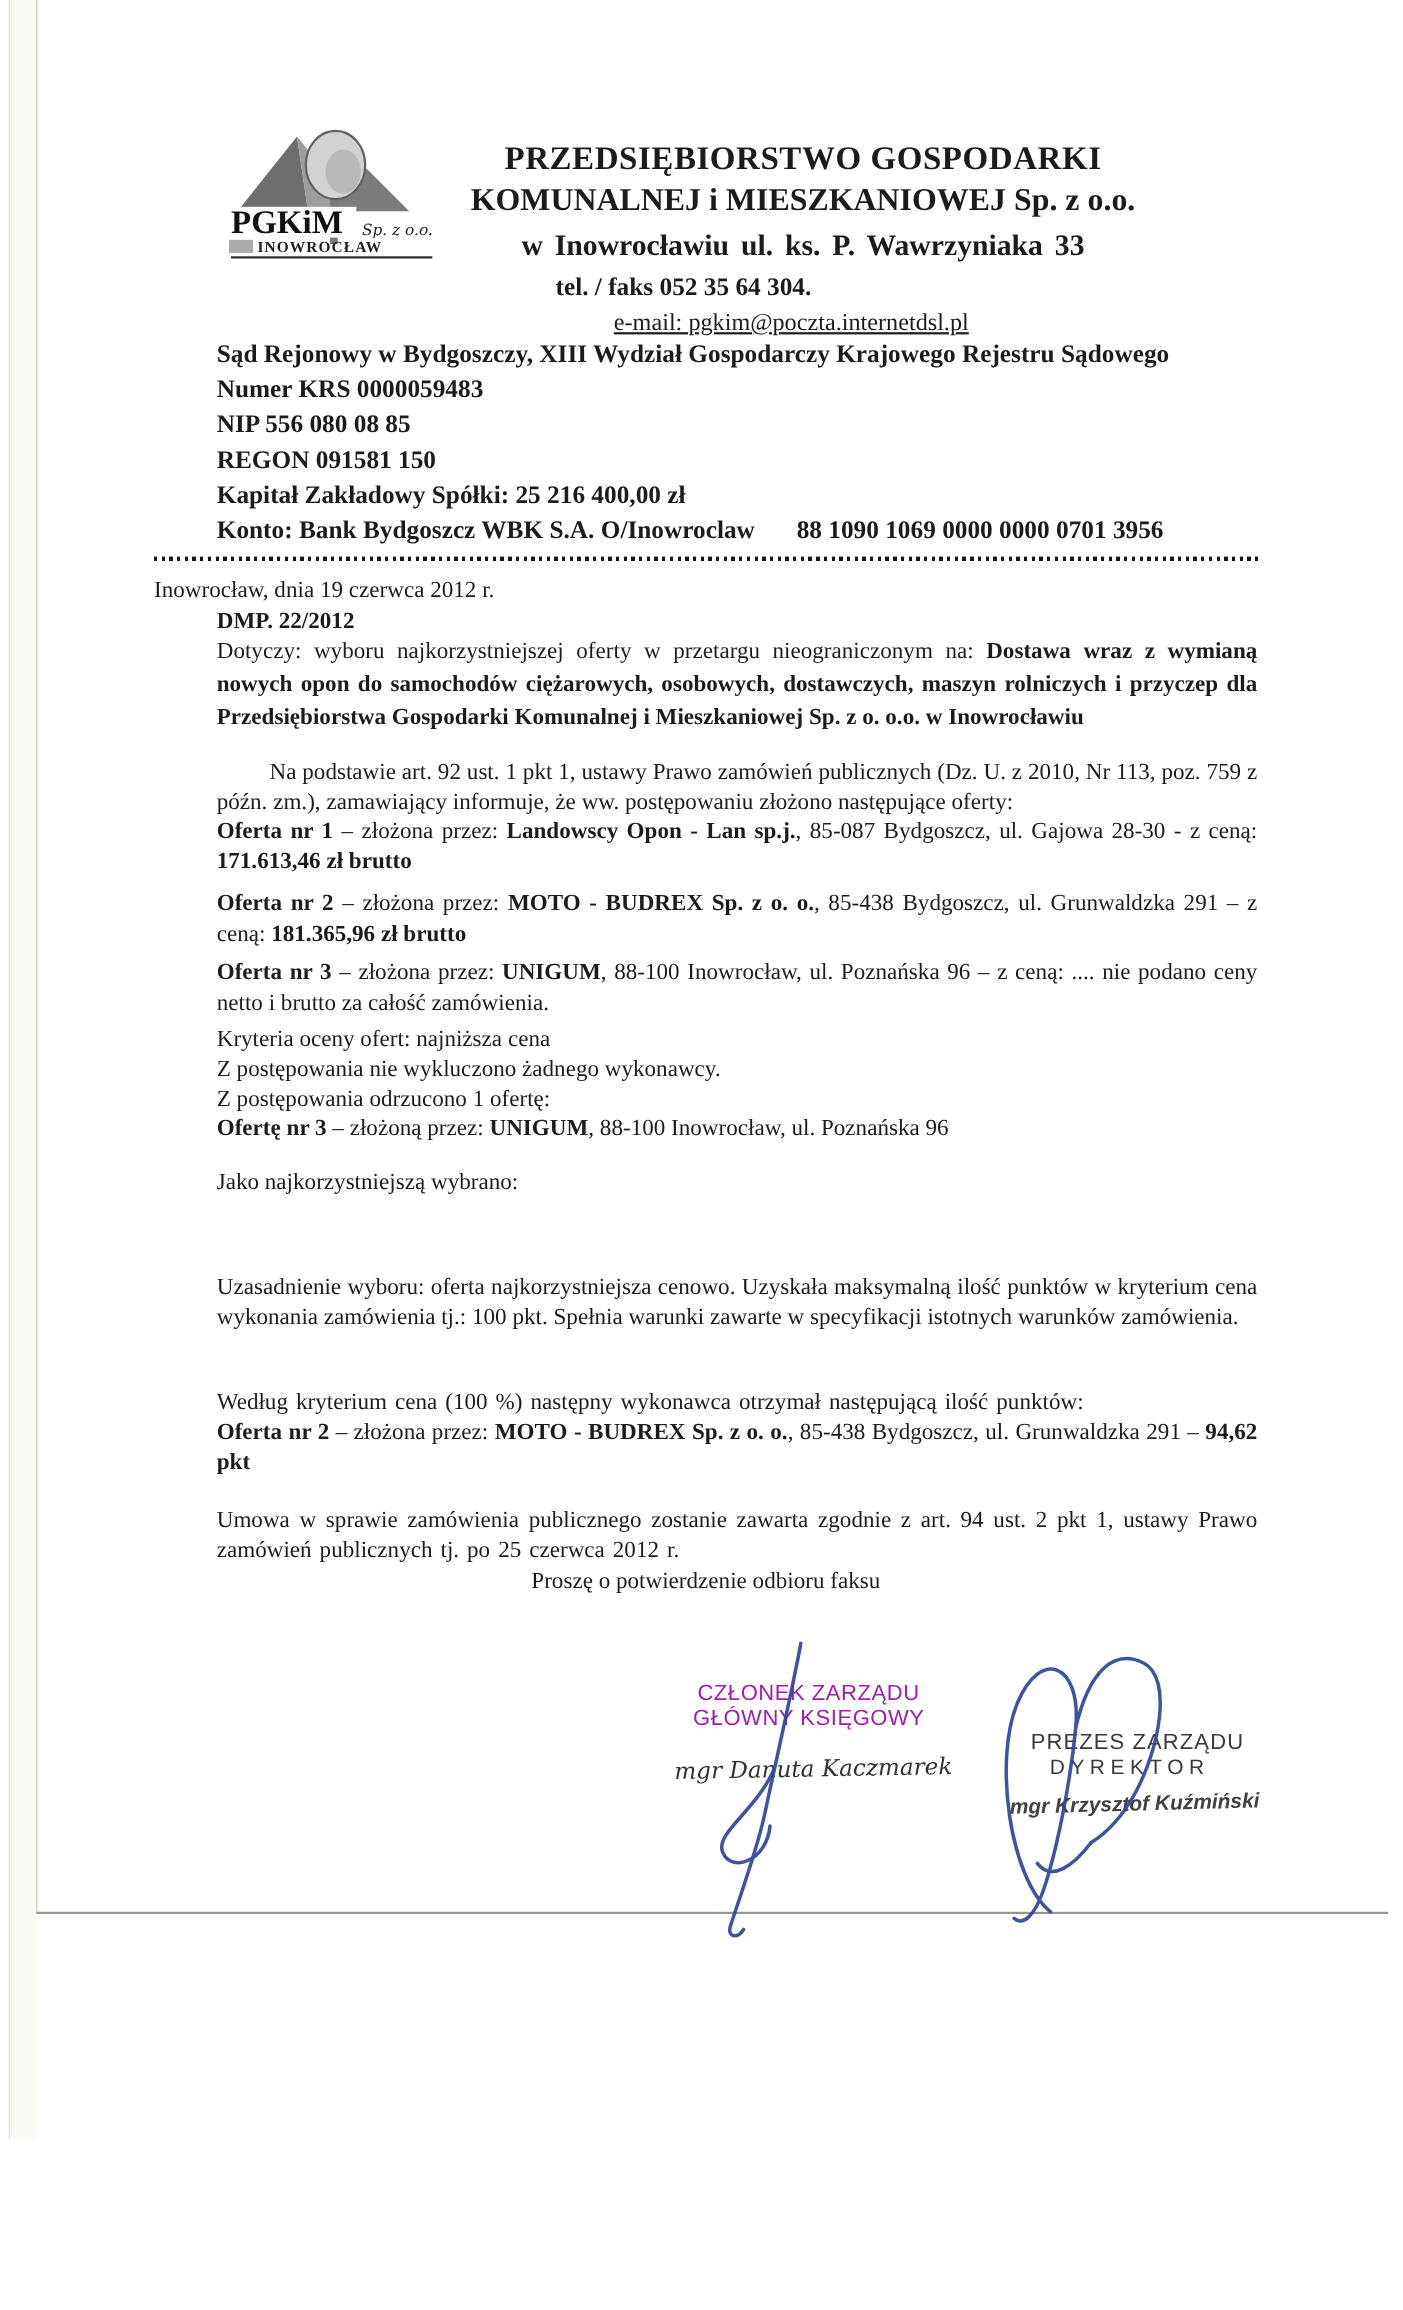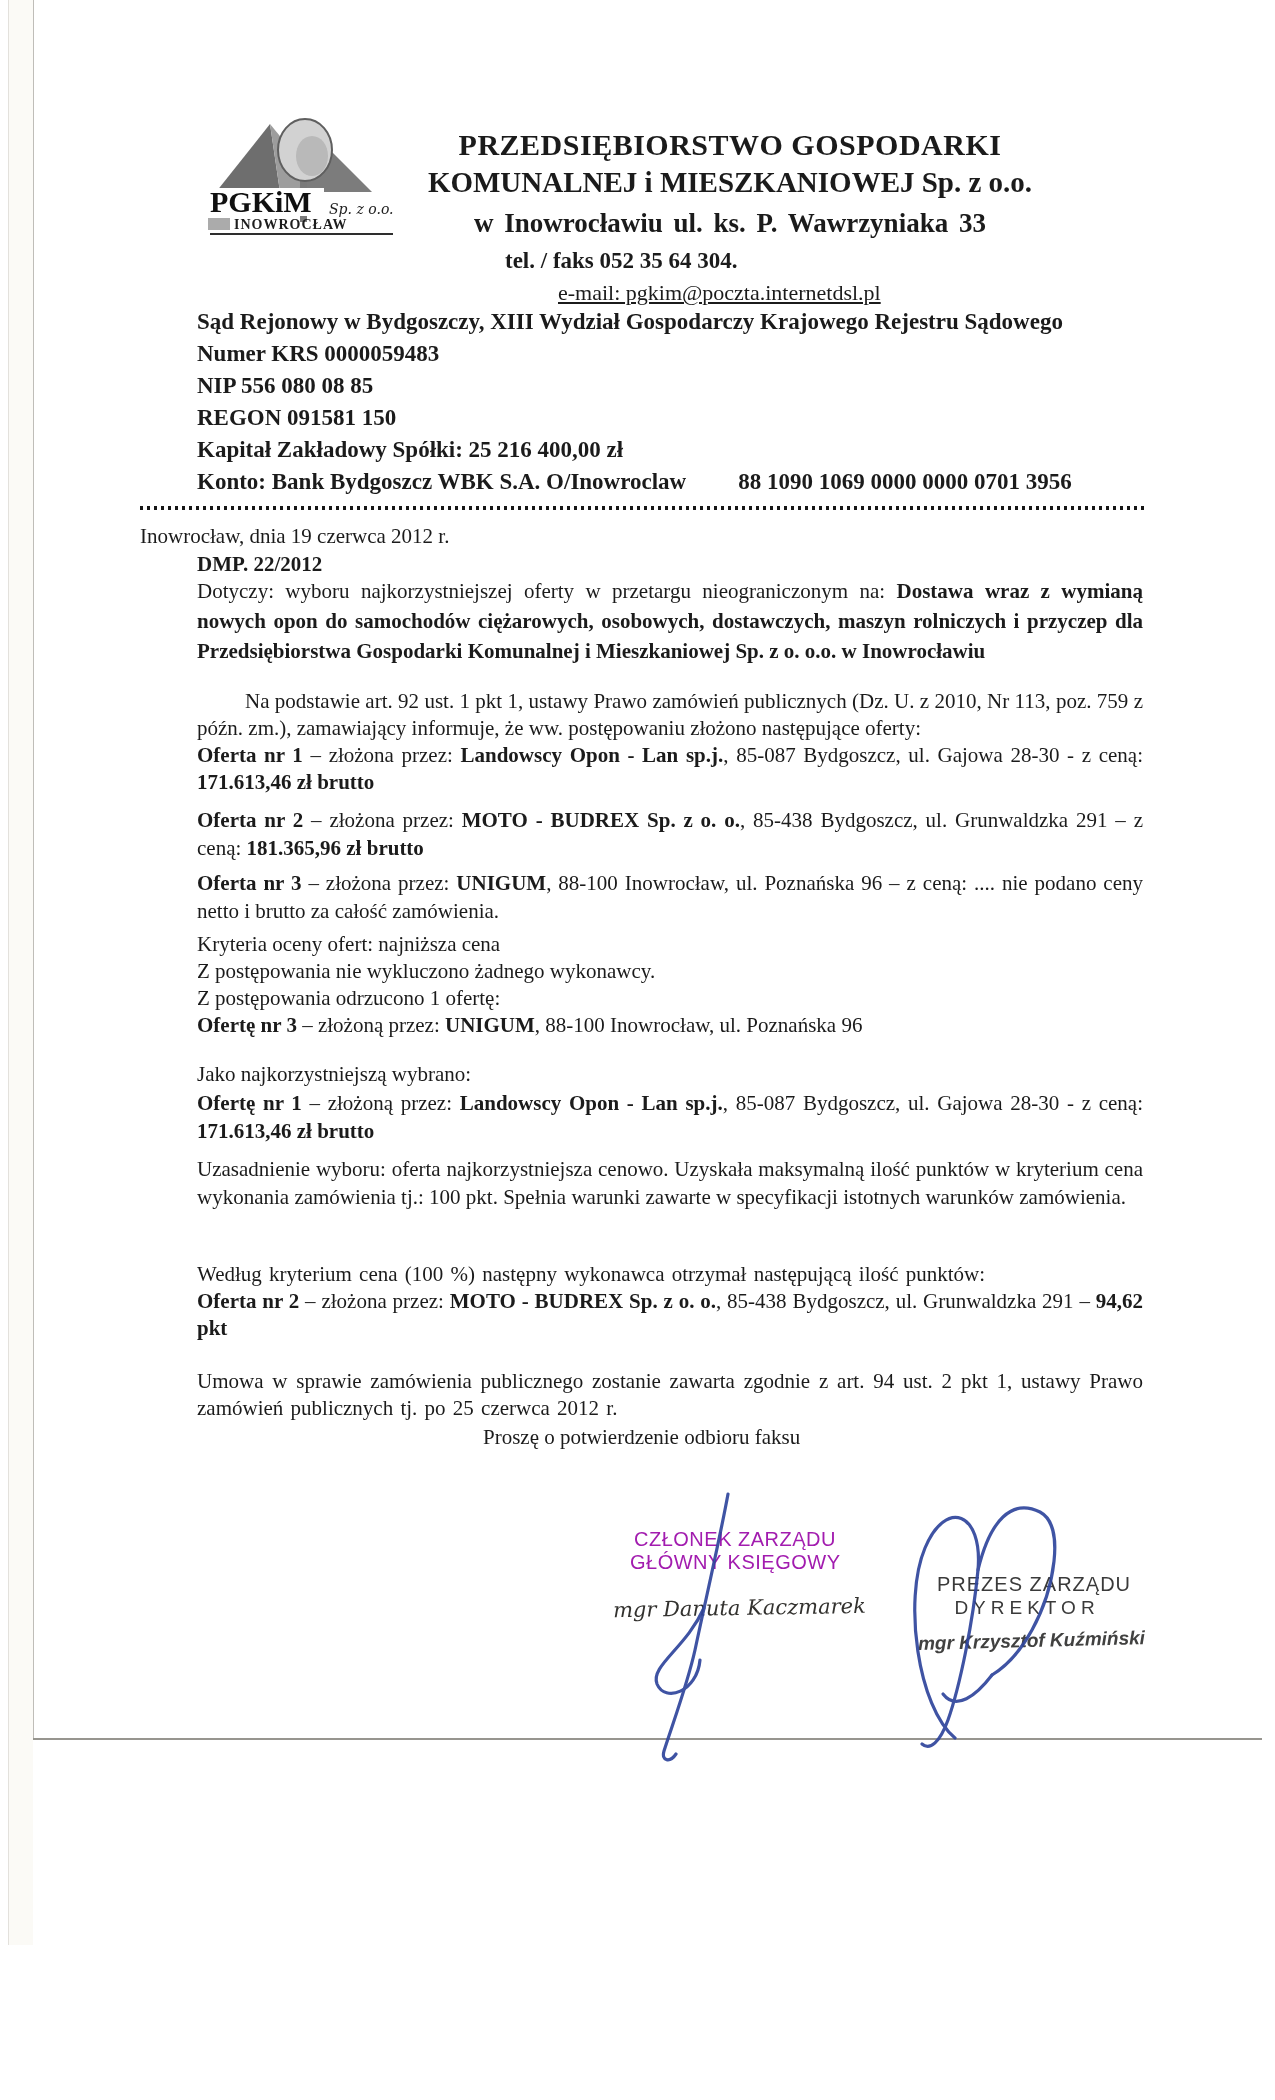--- a/index.html
+++ b/index.html
@@ -15,21 +15,21 @@
   
   .hline{left:370px;width:720px;text-align:center;white-space:nowrap;}
   .h1{top:128px;font-size:30px;font-weight:bold;letter-spacing:.5px;}
   .h2{top:166px;font-size:29px;font-weight:bold;}
   .h3{top:208px;font-size:27px;font-weight:bold;word-spacing:4px;}
   .hphone{left:505px;top:248px;font-size:23px;font-weight:bold;white-space:nowrap;}
   .hemail{left:558px;top:280px;font-size:22px;text-decoration:underline;white-space:nowrap;}
   .logo-rule{left:210px;top:233px;width:183px;height:2px;background:#2e2e2e;}
   
   .registry{left:197px;top:306px;width:960px;font-size:23px;font-weight:bold;line-height:32px;}
-  .acct-num{margin-left:52px;}
+  .acct-num{margin-left:38px;}
   .dotted{left:140px;top:506px;width:1005px;height:4px;
           background:repeating-linear-gradient(90deg,#161616 0 3px,transparent 3px 7px);}
   .dateline{left:140px;top:524px;width:1007px;text-align:left;font-size:21px;}
   .ref{left:197px;top:552px;font-size:21px;font-weight:bold;}
   
   .para{left:197px;width:946px;font-size:21px;text-align:justify;}
   .subject{top:576px;line-height:30px;}
   .legal{top:688px;line-height:27px;text-indent:48px;}
   .offer1{top:742px;line-height:27px;}
   .offer2{top:806px;line-height:28px;}
@@ -117,21 +117,20 @@
   <div class="abs para offer3"><span class="b">Oferta nr 3</span><span> – złożona przez: </span><span class="b">UNIGUM</span><span>, 88-100 Inowrocław, ul. Poznańska 96 – z ceną: .... nie podano ceny netto i brutto za całość zamówienia.</span></div>
 
   <div class="abs para criteria">
     <div>Kryteria oceny ofert: najniższa cena</div>
     <div>Z postępowania nie wykluczono żadnego wykonawcy.</div>
     <div>Z postępowania odrzucono 1 ofertę:</div>
     <div><span class="b">Ofertę nr 3</span><span> – złożoną przez: </span><span class="b">UNIGUM</span><span>, 88-100 Inowrocław, ul. Poznańska 96</span></div>
   </div>
 
   <div class="abs para sel-intro">Jako najkorzystniejszą wybrano:</div>
-  <div class="abs para sel-offer"><span class="b">Ofertę nr 1</span><span> – złożoną przez: </span><span class="b">Landowscy Opon - Lan sp.j.</span><span>, 85-087 Bydgoszcz, ul. Gajowa 28-30 - z ceną: </span><span class="b">171.613,46 zł brutto</span></div>
 
   <div class="abs para justif">Uzasadnienie wyboru: oferta najkorzystniejsza cenowo. Uzyskała maksymalną ilość punktów w kryterium cena wykonania zamówienia tj.: 100 pkt. Spełnia warunki zawarte w specyfikacji istotnych warunków zamówienia.</div>
 
   <div class="abs para pts-intro">Według kryterium cena (100 %) następny wykonawca otrzymał następującą ilość punktów:</div>
   <div class="abs para pts-offer"><span class="b">Oferta nr 2</span><span> – złożona przez: </span><span class="b">MOTO - BUDREX Sp. z o. o.</span><span>, 85-438 Bydgoszcz, ul. Grunwaldzka 291 – </span><span class="b">94,62 pkt</span></div>
 
   <div class="abs para contract">Umowa w sprawie zamówienia publicznego zostanie zawarta zgodnie z art. 94 ust. 2 pkt 1, ustawy Prawo zamówień publicznych tj. po 25 czerwca 2012 r.</div>
   <div class="abs fax">Proszę o potwierdzenie odbioru faksu</div>
 
 

